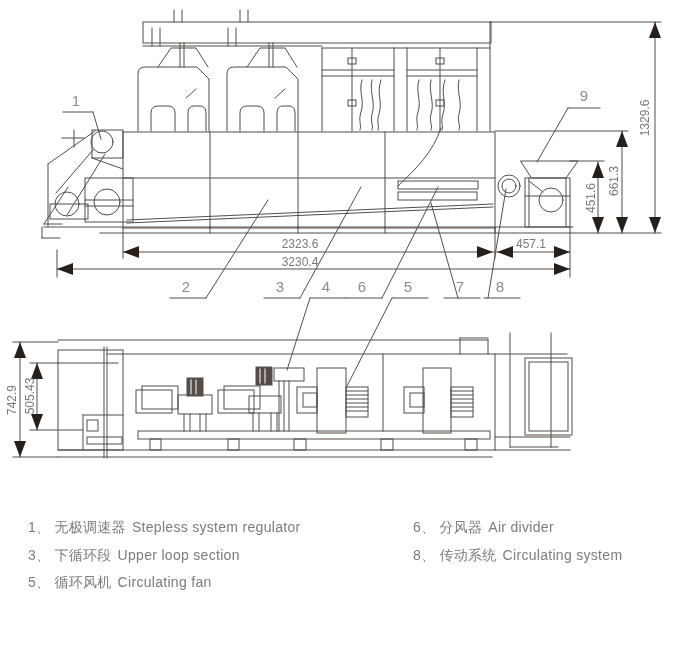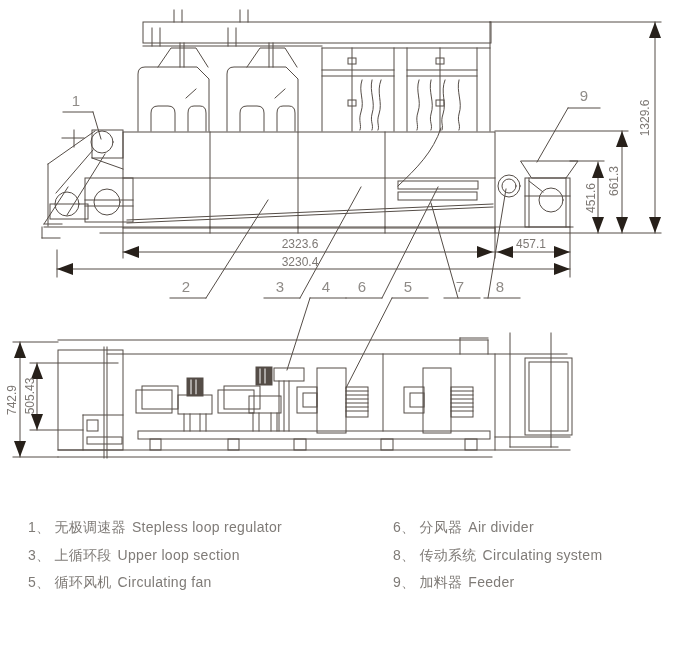--- a/index.html
+++ b/index.html
@@ -2,21 +2,21 @@
 <html><head>
 <meta charset="utf-8">
 <style>
   html,body{margin:0;padding:0;background:#ffffff;}
   .screen{position:relative;width:673px;height:647px;background:#ffffff;overflow:hidden;
           font-family:"Liberation Sans","DejaVu Sans",sans-serif;}
   .drawing{position:absolute;left:0;top:0;}
   .legend{position:absolute;top:514px;left:0;width:673px;color:#7f7b77;font-size:14px;}
   .lcol{position:absolute;top:0;}
   .lcol-left{left:28px;}
-  .lcol-right{left:393px;}
+  .lcol-right{left:413px;}
   .lrow{height:27.5px;line-height:27.5px;white-space:nowrap;letter-spacing:0.3px;}
   .lnum{margin-right:4px;}
   .lzh{margin-right:6px;text-align:center;}
   svg text{font-family:"Liberation Sans","DejaVu Sans",sans-serif;}
   .dimtxt{fill:#7d7874;font-size:12px;}
   .cotxt{fill:#8f8b87;font-size:15px;}
 </style>
 </head>
 <body>
 
@@ -315,24 +315,23 @@
         <polygon points="37,430 31,414 43,414"></polygon>
   </g>
   <g>
     <text class="dimtxt" transform="rotate(-90 12 400)" x="12" y="404" text-anchor="middle" fill="#7d7874">742.9</text>
     <text class="dimtxt" transform="rotate(-90 30 396)" x="30" y="400" text-anchor="middle" fill="#7d7874">505.43</text>
   </g>
 </svg>
 
   <div class="legend">
     <div class="lcol lcol-left">
-      <div class="lrow"><span class="lnum">1、</span><span class="lzh">无极调速器</span><span class="len">Stepless loop regulator</span></div>
-      <div class="lrow"><span class="lnum">3、</span><span class="lzh">上循环段</span><span class="len">Upper loop section</span></div>
+      <div class="lrow"><span class="lnum">1、</span><span class="lzh">无极调速器</span><span class="len">Stepless system regulator</span></div>
+      <div class="lrow"><span class="lnum">3、</span><span class="lzh">下循环段</span><span class="len">Upper loop section</span></div>
       <div class="lrow"><span class="lnum">5、</span><span class="lzh">循环风机</span><span class="len">Circulating fan</span></div>
     </div>
     <div class="lcol lcol-right">
       <div class="lrow"><span class="lnum">6、</span><span class="lzh">分风器</span><span class="len">Air divider</span></div>
       <div class="lrow"><span class="lnum">8、</span><span class="lzh">传动系统</span><span class="len">Circulating system</span></div>
-      <div class="lrow"><span class="lnum">9、</span><span class="lzh">加料器</span><span class="len">Feeder</span></div>
     </div>
   </div>
 
 </div>
 
 </body></html>

